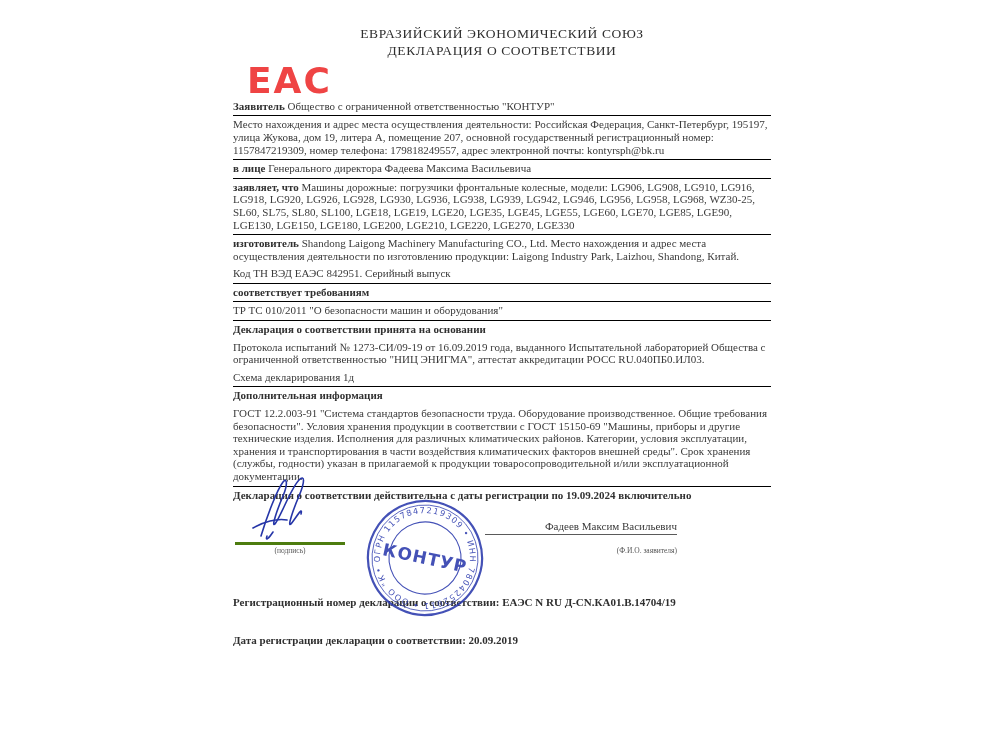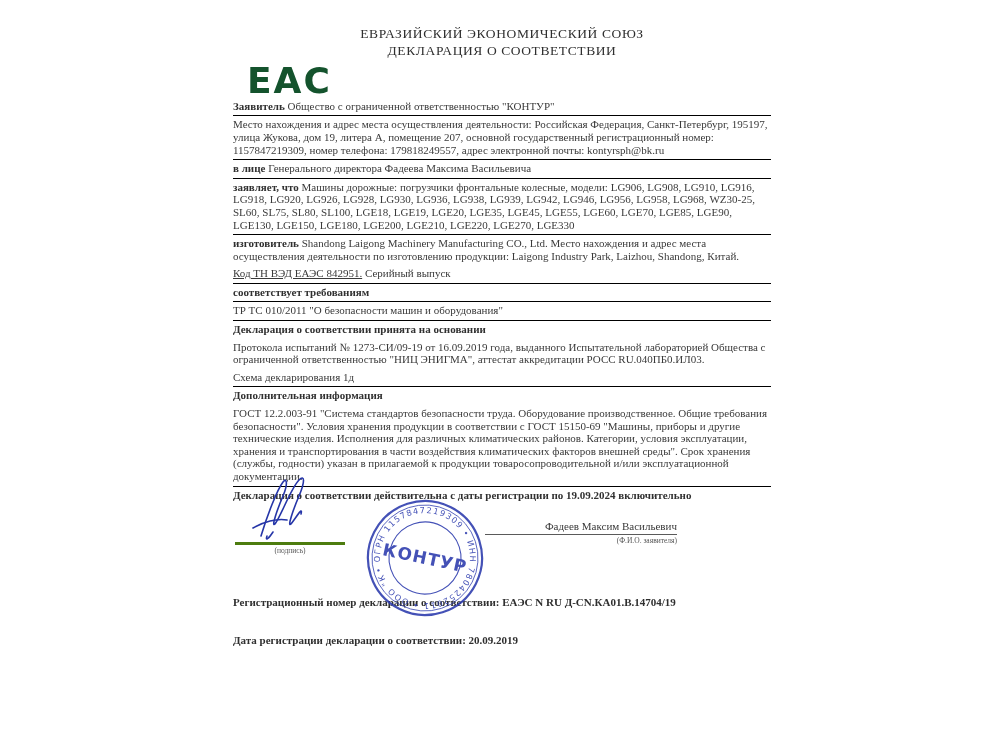--- a/index.html
+++ b/index.html
@@ -2,33 +2,33 @@
 <html><head>
 <meta charset="utf-8">
 <style>
   html,body{margin:0;padding:0;background:#ffffff;}
   .page{position:relative;width:1000px;height:750px;background:#ffffff;overflow:hidden;
         font-family:"Liberation Serif","DejaVu Serif",serif;color:#3a3a3a;}
   .sheet{position:absolute;left:233px;top:26px;width:538px;}
   .title{ text-align:center;font-weight:normal;font-size:13.5px;line-height:1.25;
           letter-spacing:0.6px;color:#2f2f2f;}
   .eac{ font-family:"DejaVu Sans",sans-serif;font-weight:900;font-size:36px;
-        letter-spacing:2px;color:#14532d;transform:scaleY(1.0);margin:4px 0 0 14px;
+        letter-spacing:2px;color:#ef4444;transform:scaleY(1.0);margin:4px 0 0 14px;
         line-height:34px;}
   .row{ font-size:11px;line-height:12.6px;padding:2px 0 3px;}
   .rule{ border-bottom:1px solid #000000;}
   .b{ font-weight:bold;color:#303030;}
-  .u{ text-decoration:underline;margin-top:14px;}
+  .u{ margin-top:14px;}
   .sig-area{ position:relative;height:72px;margin-top:4px;}
   .sig-svg{ position:absolute;left:10px;top:-36px;width:96px;height:74px;}
   .sig-line{ position:absolute;left:2px;top:34px;width:110px;border-top:3px solid #4d7c0f;
              text-align:center;font-size:7.5px;color:#555;padding-top:1px;}
   .name-block{ position:absolute;left:252px;top:12px;width:192px;text-align:right;}
   .name-block .nm{ font-size:11px;color:#3a3a3a;padding-bottom:2px;}
-  .name-block .cap{ border-top:1px solid #5a5a5a;font-size:7.5px;color:#555;padding-top:1px;font-family:Liberation Serif, serif;}
+  .name-block .cap{ border-top:1px solid #5a5a5a;font-size:7.5px;color:#555;padding-top:11px;font-family:Liberation Serif, serif;}
   .stamp{ position:absolute;left:122px;top:-20px;width:140px;height:140px;opacity:0.88;
           z-index:3;pointer-events:none;}
   .reg{ font-size:11px;line-height:13px;font-weight:bold;color:#2f2f2f;}
   .reg1{ margin-top:16px;}
   .reg2{ margin-top:25px;}
 </style>
 </head>
 <body>
 
 <div class="page">

